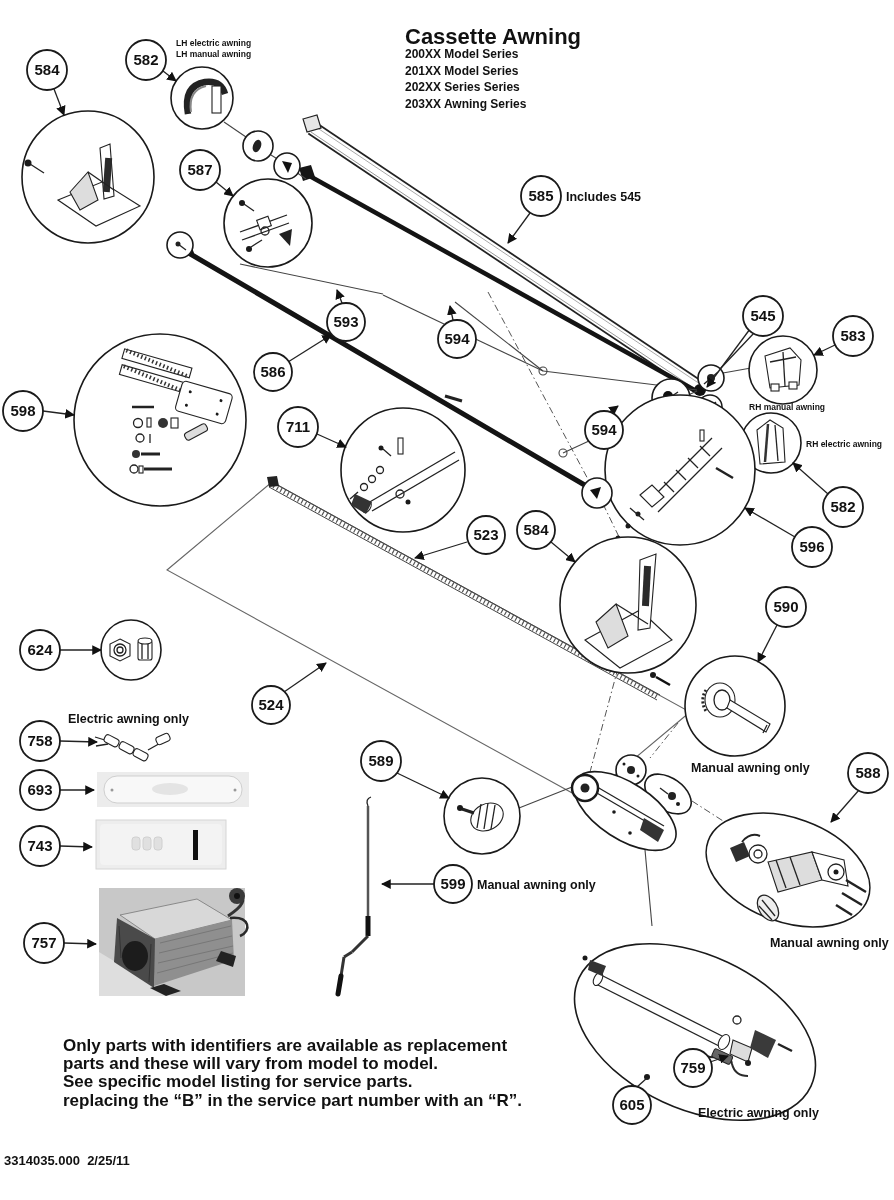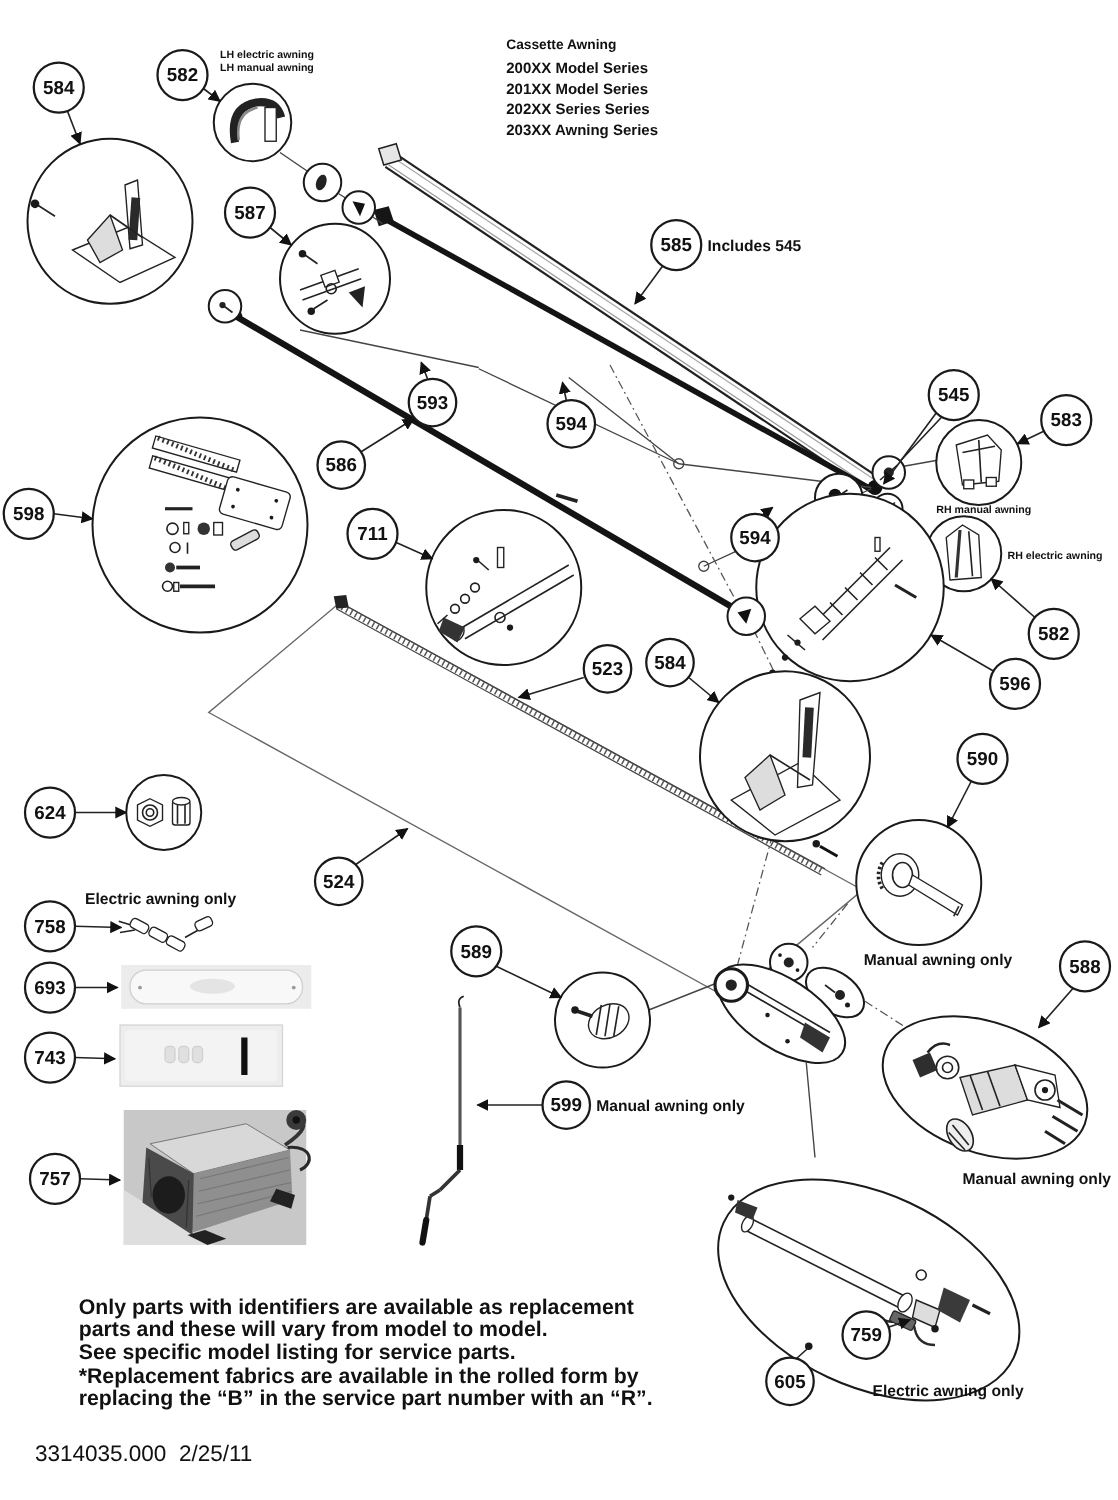--- a/index.html
+++ b/index.html
@@ -12,24 +12,24 @@
   .lbl-s{font:bold 8.5px "Liberation Sans",sans-serif;fill:#111;}
   .ld{stroke:#222;stroke-width:1.3;fill:none;}
   .thin{stroke:#444;stroke-width:1.1;fill:none;}
   .dash{stroke:#555;stroke-width:1;stroke-dasharray:7 3 1.5 3;fill:none;}
   .dc{fill:#fff;stroke:#1a1a1a;stroke-width:1.6;}
   .g1{stroke:#222;stroke-width:1.3;fill:none;}
   .dark{fill:#1a1a1a;stroke:none;}
   .mid{fill:#ddd;stroke:#222;stroke-width:1.1;}
   .w{fill:#fff;stroke:#222;stroke-width:1.1;}
   .title-block{position:absolute;left:405px;top:27px;}
-  .title-block h1{margin:0;font-size:11px;font-weight:bold;line-height:19px;}
+  .title-block h1{margin:0;font-size:22px;font-weight:bold;line-height:19px;}
   .title-block div{font-size:12px;font-weight:bold;line-height:16.5px;}
   .notes{position:absolute;left:63px;top:1037px;font-size:17px;font-weight:bold;line-height:18.2px;}
-  .footer{position:absolute;left:28px;top:1153px;font-size:18px;font-weight:normal;white-space:pre;}
+  .footer{position:absolute;left:4px;top:1153px;font-size:13px;font-weight:bold;white-space:pre;}
 </style>
 </head>
 <body>
 
 <div id="page">
 
   <div class="title-block">
     <h1>Cassette Awning</h1>
     <div>200XX Model Series</div>
     <div>201XX Model Series</div>
@@ -557,18 +557,17 @@
       <text class="lbl" x="770" y="947">Manual awning only</text>
       <text class="lbl" x="68" y="723">Electric awning only</text>
       <text class="lbl" x="698" y="1117">Electric awning only</text>
     </g>
   </svg>
 
   <div class="notes">
     <div>Only parts with identifiers are available as replacement</div>
     <div>parts and these will vary from model to model.</div>
     <div>See specific model listing for service parts.</div>
-    <div>*Replacement fabrics are available in the rolled form by</div>
     <div>replacing the “B” in the service part number with an “R”.</div>
   </div>
 
   <div class="footer">3314035.000  2/25/11</div>
 </div>
 
 </body></html>

